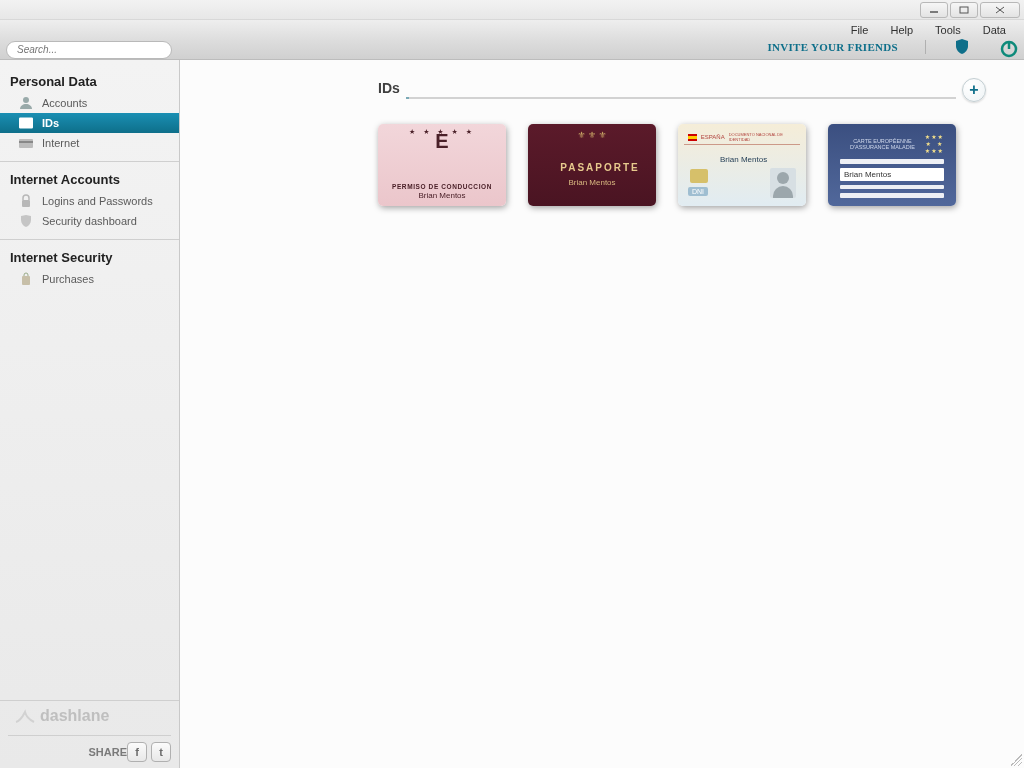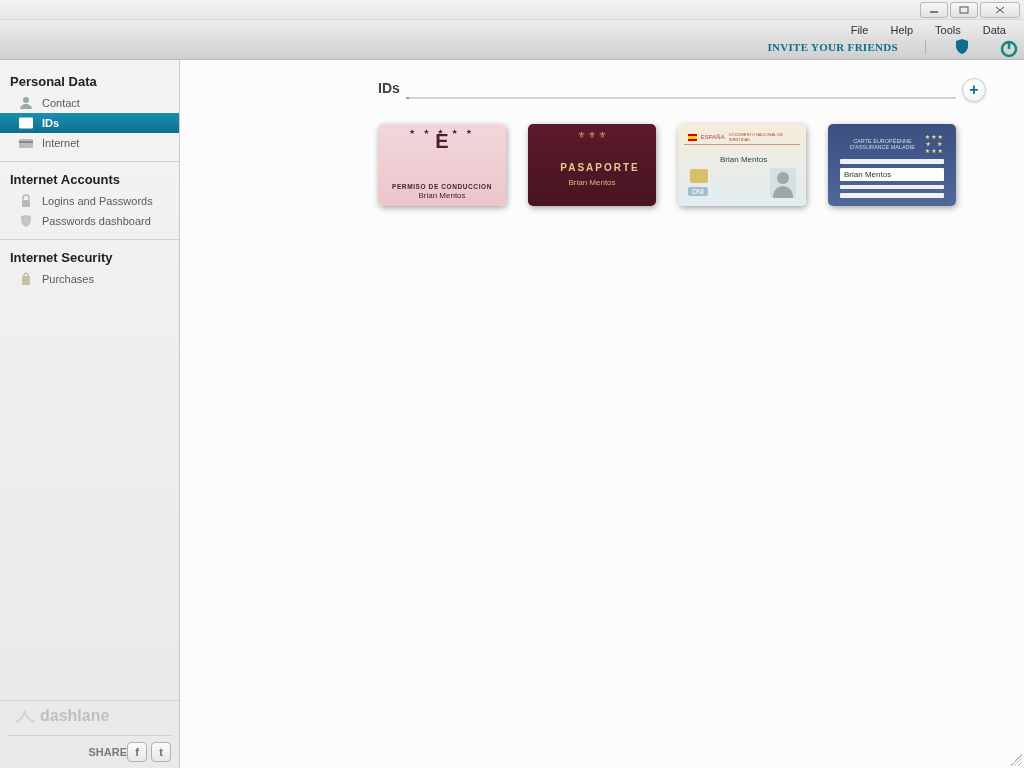--- a/index.html
+++ b/index.html
@@ -200,20 +200,23 @@
       </svg>
   </div>
 </div>
 
 <div class="toolstrip">
   <div class="menubar">
     <span>File</span>
     <span>Help</span>
     <span>Tools</span>
     <span>Data</span>
+  </div>
+  <div class="search-wrap">
+    <input class="search-input" type="text" placeholder="Search..." style="">
   </div>
   <div class="right-tools">
     <span class="invite">INVITE YOUR FRIENDS</span>
     <span class="sep"></span>
     <span class="shield-icon">
       <svg width="18" height="18" viewBox="0 0 18 18">
           <path d="M9 1l6 2v5c0 4-3 7-6 8-3-1-6-4-6-8V3l6-2z" fill="#0e6f8a"></path>
         </svg>
     </span>
     <span class="power-icon">
@@ -231,21 +234,21 @@
 
       <div class="sec-block">
         <div class="sec-title">Personal Data</div>
         <div class="nav-item">
           <span class="ic">
               <svg width="14" height="14">
                 <circle cx="7" cy="4" r="3" fill="#9aa"></circle>
                 <path d="M1 13c0-3 3-5 6-5s6 2 6 5" fill="#9aa"></path>
               </svg>
             </span>
-          <span>Contact</span>
+          <span>Accounts</span>
         </div>
         <div class="nav-item active">
           <span class="ic">
               <svg width="14" height="12">
                 <rect x="0" y="1" width="14" height="10" rx="1" fill="#fff"></rect>
                 <rect x="2" y="3" width="4" height="4" fill="#0e6f8a"></rect>
                 <line x1="8" y1="4" x2="12" y2="4" stroke="#0e6f8a"></line>
                 <line x1="8" y1="6" x2="12" y2="6" stroke="#0e6f8a"></line>
               </svg>
             </span>
@@ -272,21 +275,21 @@
               </svg>
             </span>
           <span>Logins and Passwords</span>
         </div>
         <div class="nav-item">
           <span class="ic">
               <svg width="12" height="14">
                 <path d="M6 1l5 1v4c0 3-2 6-5 7-3-1-5-4-5-7V2l5-1z" fill="#c5c5c5"></path>
               </svg>
             </span>
-          <span>Passwords dashboard</span>
+          <span>Security dashboard</span>
         </div>
       </div>
 
       <div class="sec-block" style="border-bottom:none;">
         <div class="sec-title">Internet Security</div>
         <div class="nav-item">
           <span class="ic">
               <svg width="12" height="14">
                 <rect x="2" y="4" width="8" height="9" rx="1" fill="#c7bfa8"></rect>
                 <path d="M4 4V3a2 2 0 014 0v1" fill="none" stroke="#9a8" stroke-width="1"></path>

